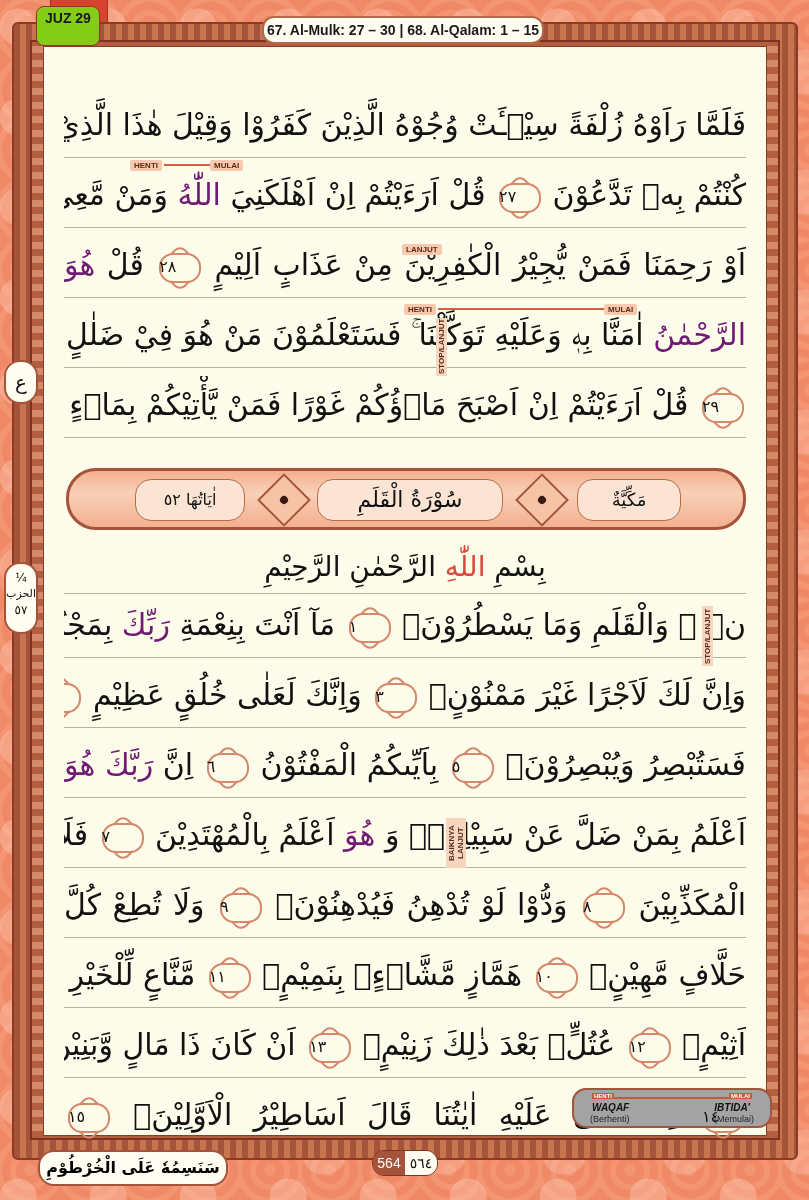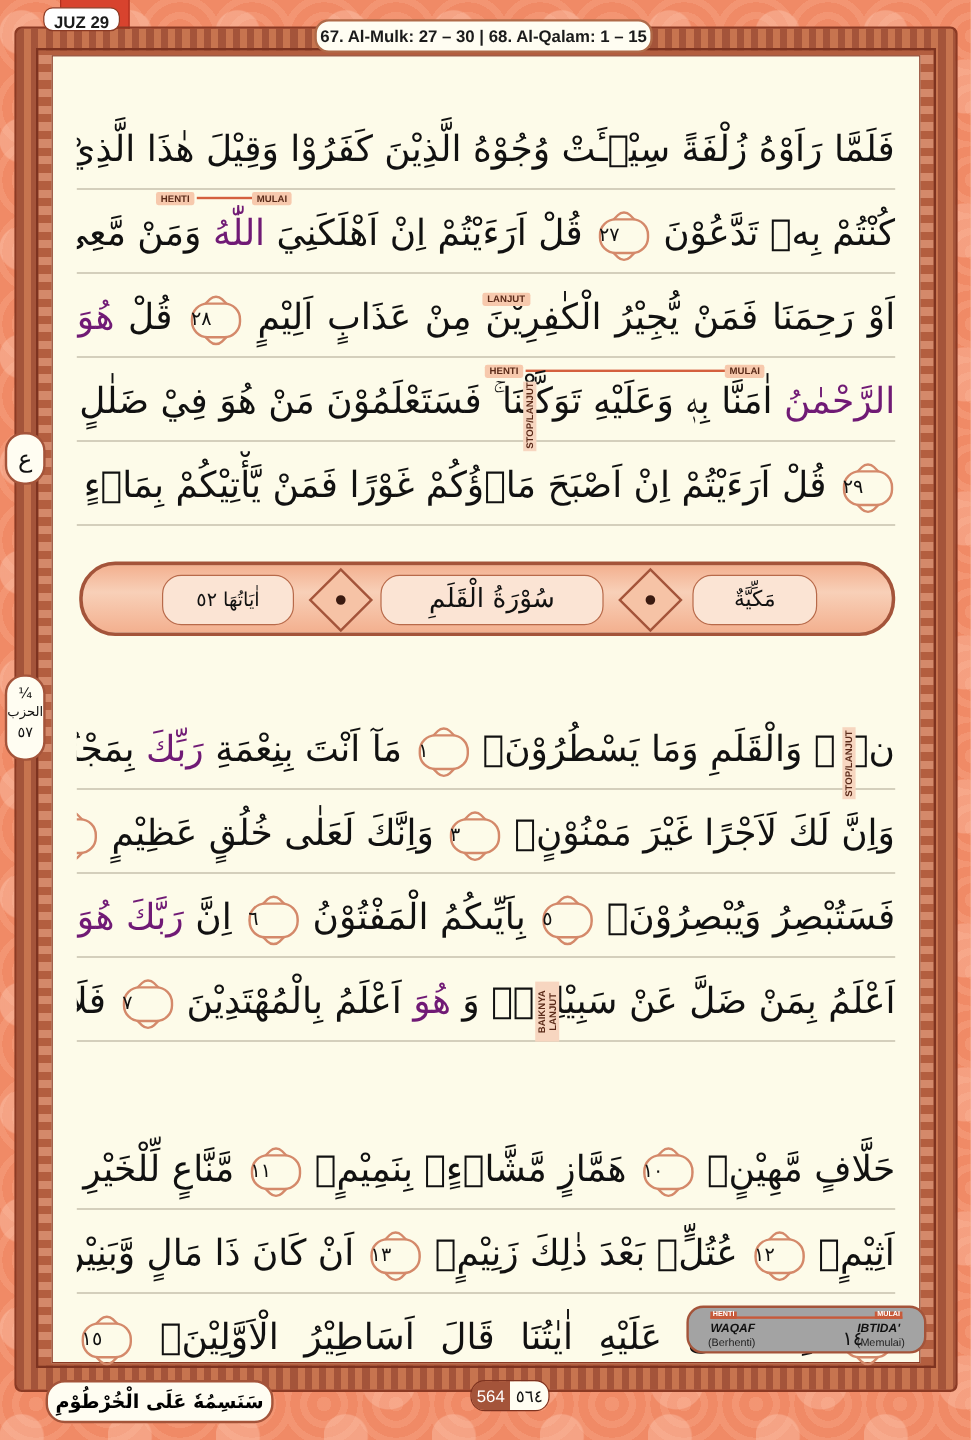--- a/index.html
+++ b/index.html
@@ -32,22 +32,22 @@
     background: repeating-linear-gradient(0deg, #b35e3f 0 7px, #d4896a 7px 14px);
     border: 2px solid #7e3320;
   }
   .page {
     position: absolute; left: 43px; top: 46px; width: 724px; height: 1090px;
     background: #fdfbe9;
     border: 1px solid #8b3a24;
   }
   
   .juz-pill {
-    position: absolute; left: 36px; top: 6px; height: 20px; padding: 0 8px;
-    background: #ffffff; border-radius: 8px; border: 1px solid #8b3a24;
+    position: absolute; left: 36px; top: 6px; height: 40px; padding: 0 8px;
+    background: #84cc16; border-radius: 8px; border: 1px solid #8b3a24;
     font-family: "Liberation Sans", sans-serif; font-weight: bold; font-size: 14px;
     line-height: 22px; color: #1b1b1b;
   }
   .surah-pill {
     position: absolute; left: 262px; top: 4px; width: 282px; height: 28px;
     background: #fffdf2; border-radius: 12px; border: 2px solid #b06a48;
     font-family: "Liberation Sans", sans-serif; font-weight: bold; font-size: 14px;
     line-height: 24px; text-align: center; color: #1b1b1b; margin-top: 12px;
   }
   .lines { position: absolute; left: 0; top: 0; width: 100%; height: 100%; margin-top: 43px; }
@@ -116,21 +116,21 @@
   }
   
   .footer-left {
     position: absolute; left: 38px; top: 1150px; width: 190px; height: 36px;
     background: #fffdf2; border: 2px solid #a4543a; border-radius: 16px;
     text-align: center; line-height: 32px; font-family: "DejaVu Sans", sans-serif; font-size: 16px;
     direction: rtl;
     font-weight: bold;
   }
   .page-number {
-    position: absolute; left: 392px; top: 1150px; width: 66px; height: 26px; border-radius: 12px;
+    position: absolute; left: 372px; top: 1150px; width: 66px; height: 26px; border-radius: 12px;
     overflow: hidden; border: 1px solid #7e3320; display: flex;
     font-family: "Liberation Sans", sans-serif; font-size: 14px; line-height: 24px;
   }
   .page-number .pn-latin { width: 50%; background: #a4543a; color: #fff; text-align: center; }
   .page-number .pn-arabic { width: 50%; background: #fffdf2; color: #111; text-align: center; }
   .footer-legend {
     position: absolute; left: 572px; top: 1088px; width: 200px; height: 40px;
     background: #a3a3a3; border: 2px solid #a4543a; border-radius: 14px;
     font-family: "Liberation Sans", sans-serif;
   }
@@ -200,20 +200,25 @@
     </div>
 
     <div class="surah-banner">
       <div class="banner-cell" style="left:66px;width:110px;font-size:16px;">اٰيَاتُهَا ٥٢</div>
       <div class="banner-medallion" style="left:196px;"></div>
       <div class="banner-cell" style="left:248px;width:186px;font-size:22px;">سُوْرَةُ الْقَلَمِ</div>
       <div class="banner-medallion" style="left:454px;"></div>
       <div class="banner-cell" style="left:508px;width:104px;font-size:18px;">مَكِّيَّةٌ</div>
     </div>
 
+    <div class="basmala">
+      <span>بِسْمِ</span>
+      <span class="red" style="color:#d9483a">اللّٰهِ</span>
+      <span>الرَّحْمٰنِ الرَّحِيْمِ</span>
+    </div>
 
     <div class="line" style="top:506px;">
       <span>نۤ ۚ وَالْقَلَمِ وَمَا يَسْطُرُوْنَۙ</span>
       <span class="ayah"><span>١</span></span>
       <span>مَآ اَنْتَ بِنِعْمَةِ</span>
       <span class="red">رَبِّكَ</span>
       <span>بِمَجْنُوْنٍ</span>
       
     </div>
     <span class="vtag" style="left:658px;top:516px;height:60px;">STOP/LANJUT</span>
@@ -237,20 +242,27 @@
 
     <div class="line" style="top:716px;">
       <span>اَعْلَمُ بِمَنْ ضَلَّ عَنْ سَبِيْلِهٖۖ وَ</span>
       <span class="red">هُوَ</span>
       <span>اَعْلَمُ بِالْمُهْتَدِيْنَ</span>
       <span class="ayah"><span>٧</span></span>
       <span>فَلَا تُطِعِ</span>
     </div>
     <span class="vtag" style="left:402px;top:728px;height:50px;">BAIKNYA LANJUT</span>
 
+    <div class="line" style="top:786px;">
+      <span>الْمُكَذِّبِيْنَ</span>
+      <span class="ayah"><span>٨</span></span>
+      <span>وَدُّوْا لَوْ تُدْهِنُ فَيُدْهِنُوْنَۚ</span>
+      <span class="ayah"><span>٩</span></span>
+      <span>وَلَا تُطِعْ كُلَّ</span>
+    </div>
 
     <div class="line" style="top:856px;">
       <span>حَلَّافٍ مَّهِيْنٍۙ</span>
       <span class="ayah"><span>١٠</span></span>
       <span>هَمَّازٍ مَّشَّاۤءٍۢ بِنَمِيْمٍۙ</span>
       <span class="ayah"><span>١١</span></span>
       <span>مَّنَّاعٍ لِّلْخَيْرِ مُعْتَدٍ</span>
     </div>
 
     <div class="line" style="top:926px;">

